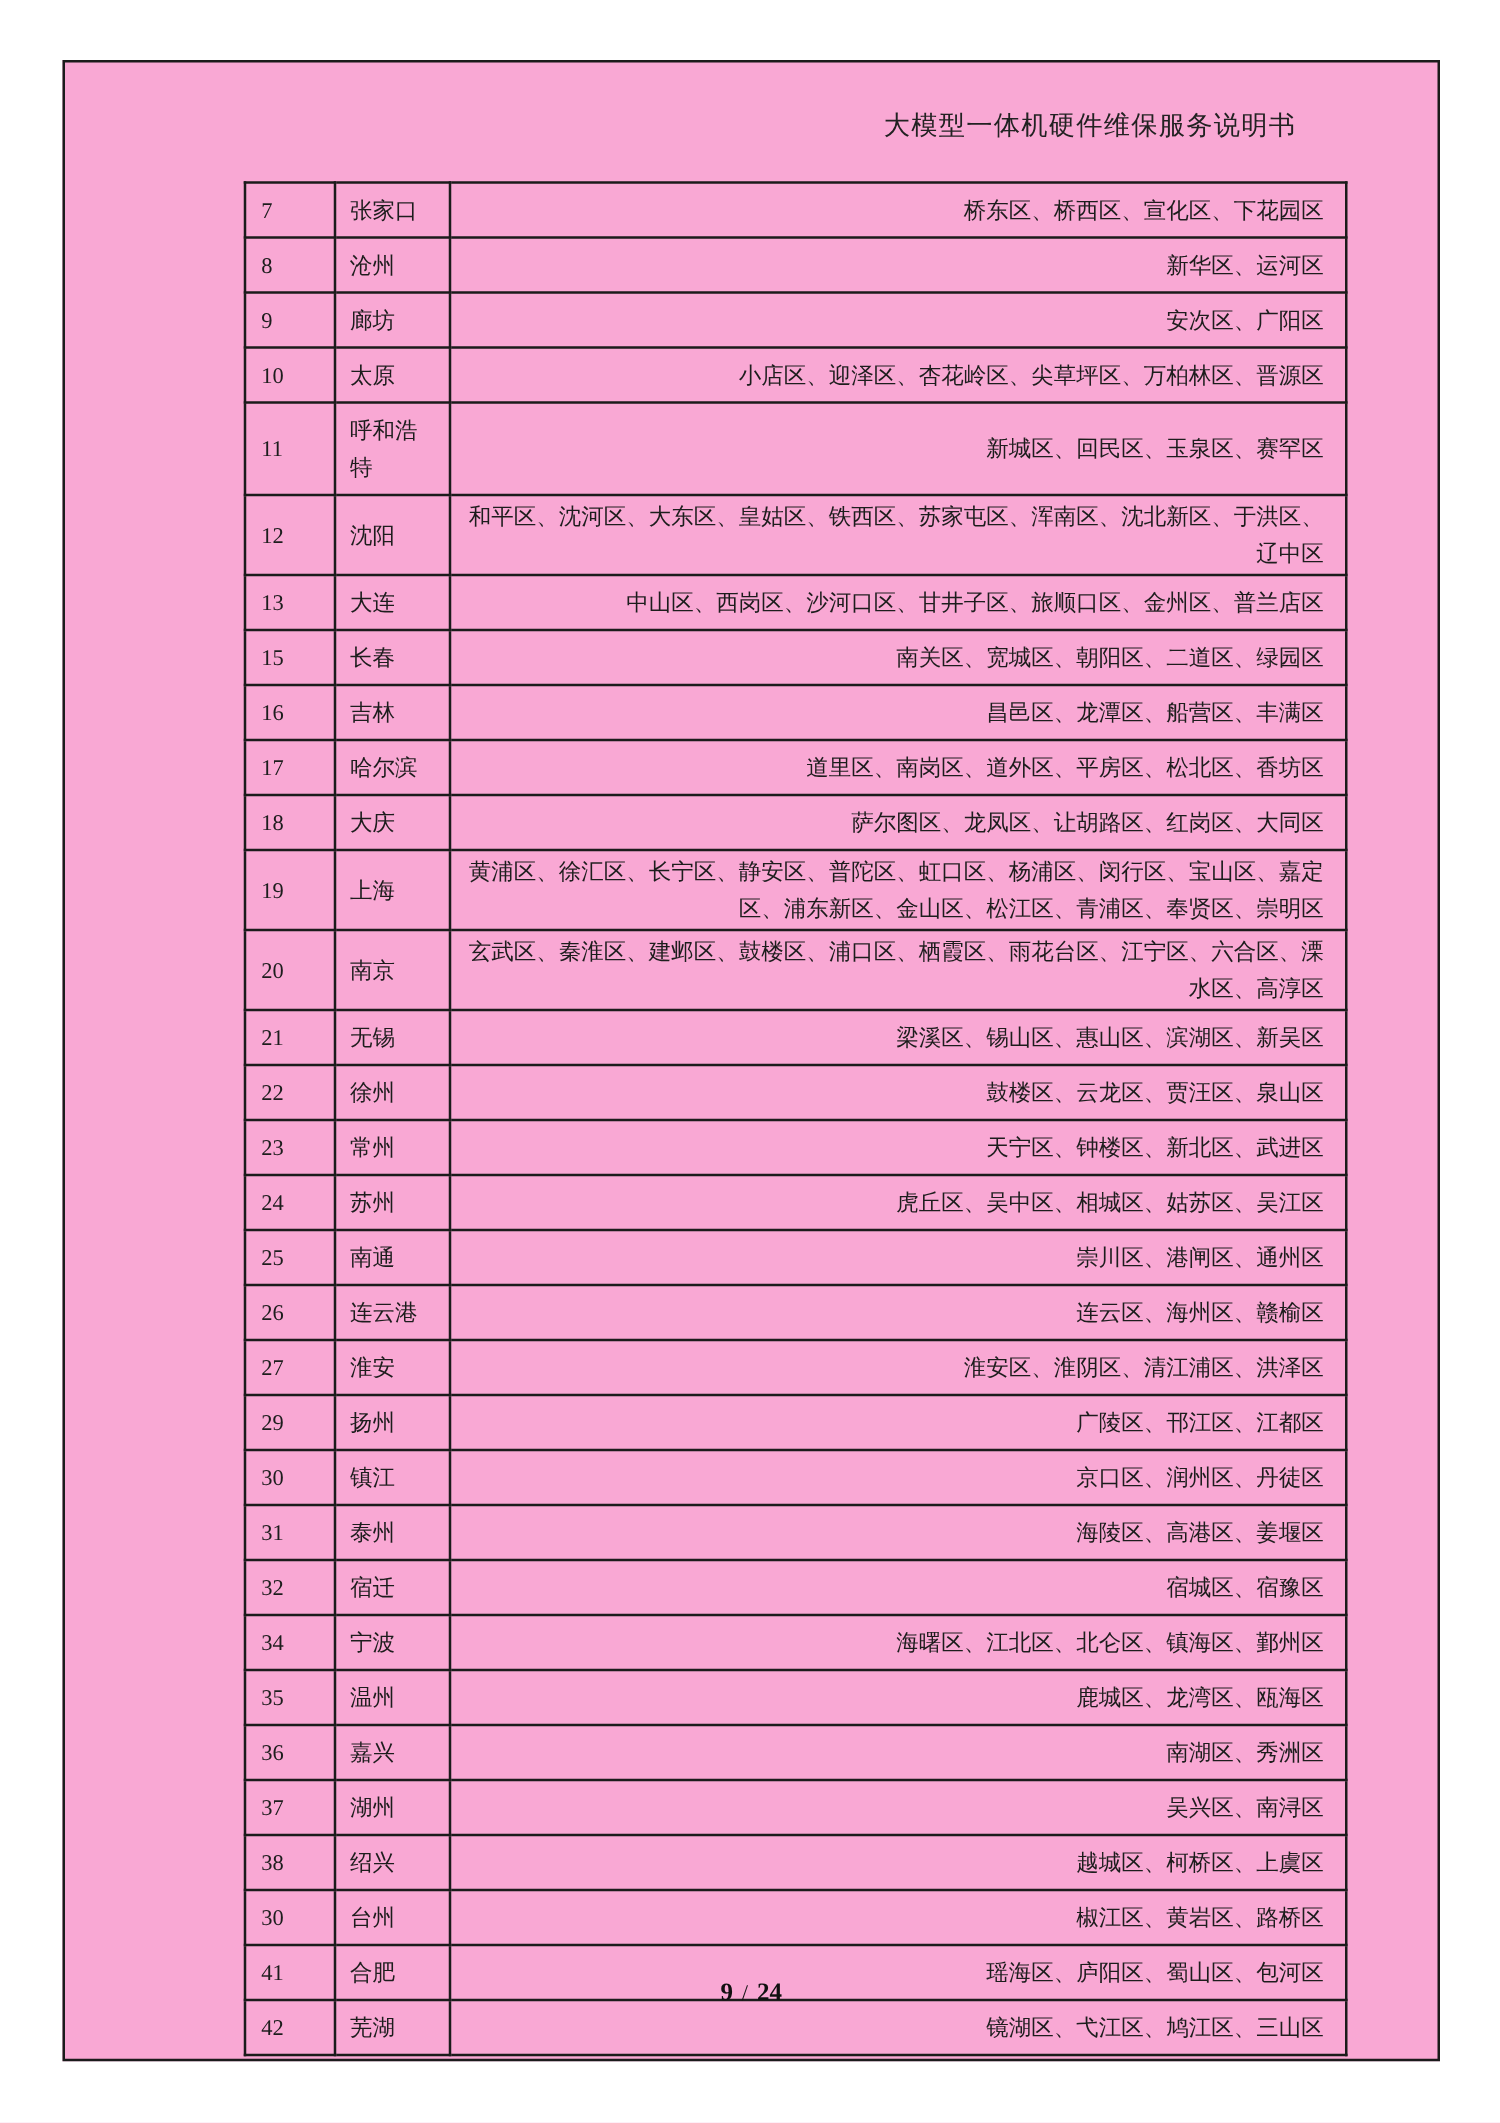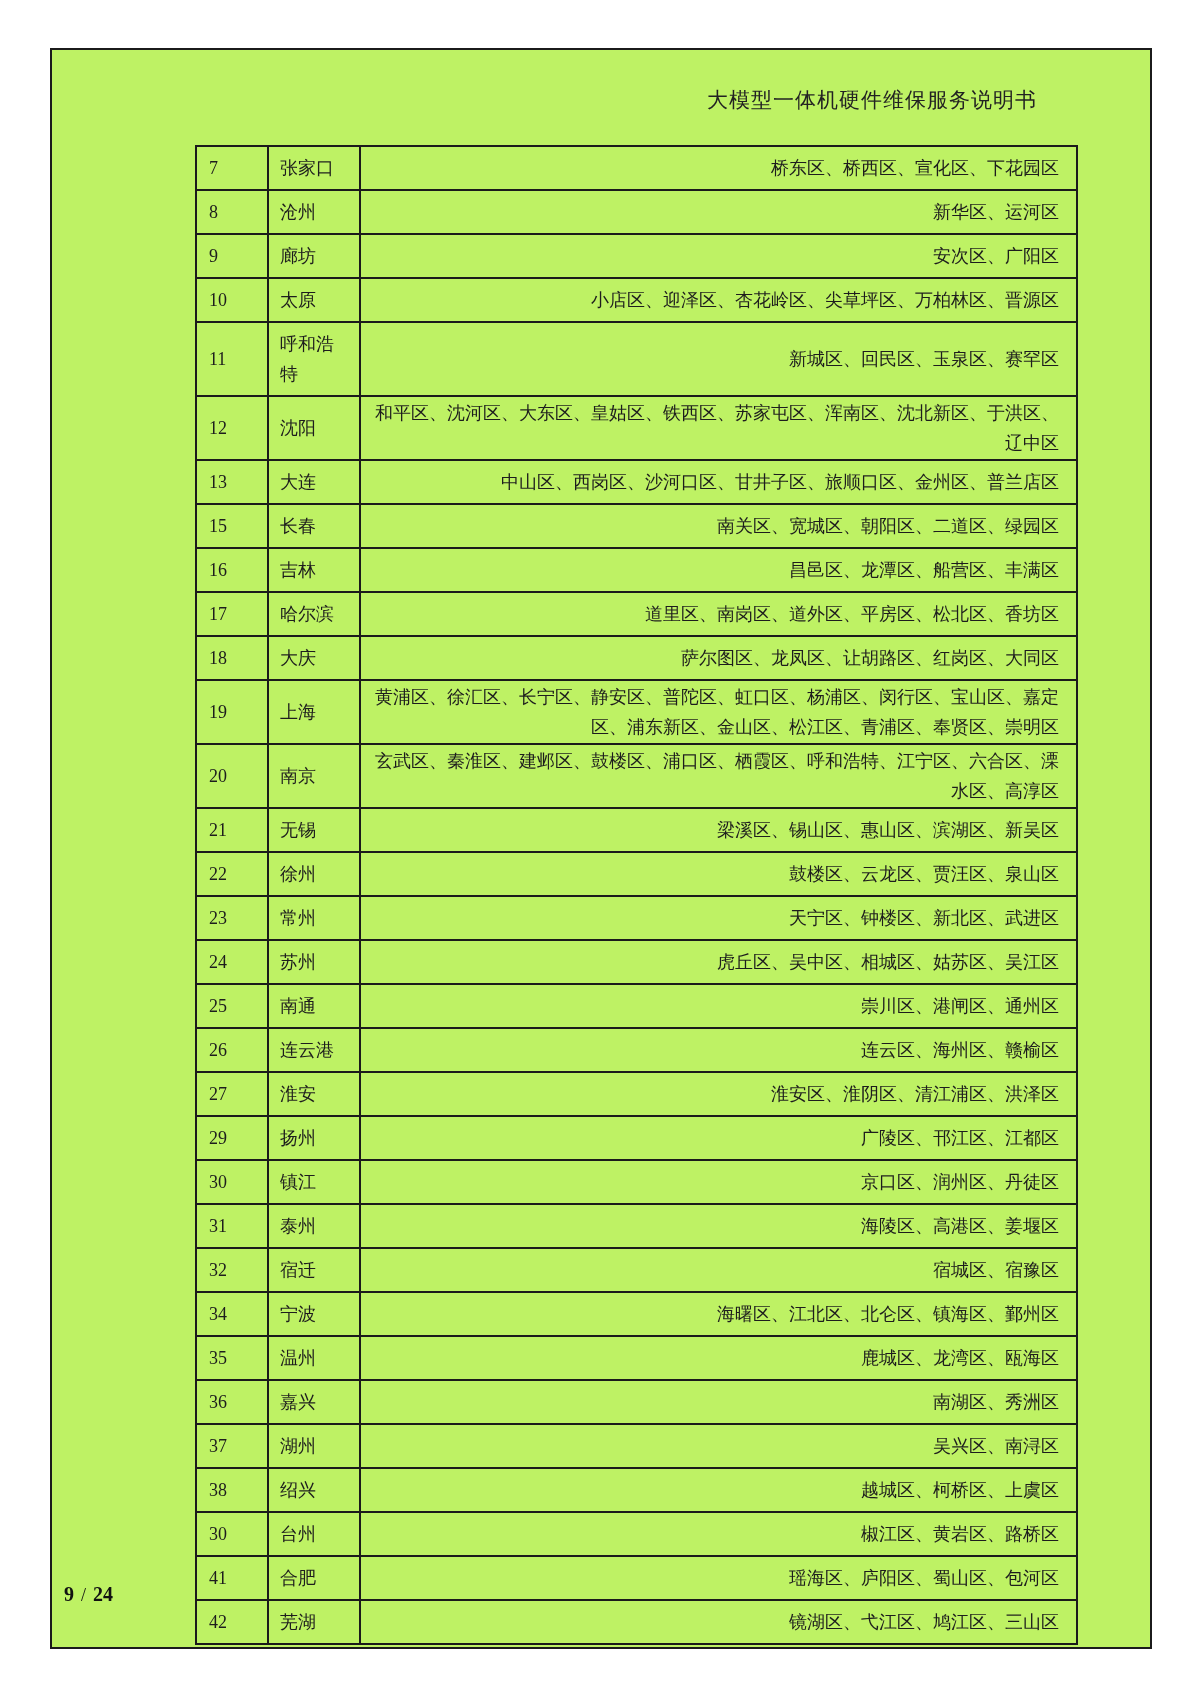--- a/index.html
+++ b/index.html
@@ -16,21 +16,21 @@
     overflow: hidden;
   }
   .page-frame {
     position: absolute;
     left: 50px;
     top: 48px;
     width: 1102px;
     height: 1601px;
     border: 2px solid #1b1b1b;
     box-sizing: border-box;
-    background: #bef264;
+    background: #f9a8d4;
   }
   .doc-header {
     position: absolute;
     top: 36px;
     right: 113px;
     font-size: 21px;
     color: #222222;
     letter-spacing: 1px;
     white-space: nowrap;
   }
@@ -60,24 +60,24 @@
     padding: 6px 11px;
     word-break: break-all;
   }
   .col-districts {
     width: 717px;
     padding: 1px 17px 1px 14px;
     text-align: right;
   }
   .doc-footer {
     position: absolute;
-    left: 12px;
+    left: 0;
     top: 1533px; 
     width: 100%;
-    text-align: left;
+    text-align: center;
     font-size: 20px;
     color: #111111;
   }
   .doc-footer .num { font-weight: bold; }
   .doc-footer .sep {
     font-weight: normal;
     margin: 0 7px;
     font-size: 18px;
   }
 </style>
@@ -147,21 +147,21 @@
             <td class="col-districts">萨尔图区、龙凤区、让胡路区、红岗区、大同区</td>
           </tr>
           <tr>
             <td class="col-no">19</td>
             <td class="col-city">上海</td>
             <td class="col-districts">黄浦区、徐汇区、长宁区、静安区、普陀区、虹口区、杨浦区、闵行区、宝山区、嘉定区、浦东新区、金山区、松江区、青浦区、奉贤区、崇明区</td>
           </tr>
           <tr>
             <td class="col-no">20</td>
             <td class="col-city">南京</td>
-            <td class="col-districts">玄武区、秦淮区、建邺区、鼓楼区、浦口区、栖霞区、呼和浩特、江宁区、六合区、溧水区、高淳区</td>
+            <td class="col-districts">玄武区、秦淮区、建邺区、鼓楼区、浦口区、栖霞区、雨花台区、江宁区、六合区、溧水区、高淳区</td>
           </tr>
           <tr>
             <td class="col-no">21</td>
             <td class="col-city">无锡</td>
             <td class="col-districts">梁溪区、锡山区、惠山区、滨湖区、新吴区</td>
           </tr>
           <tr>
             <td class="col-no">22</td>
             <td class="col-city">徐州</td>
             <td class="col-districts">鼓楼区、云龙区、贾汪区、泉山区</td>

